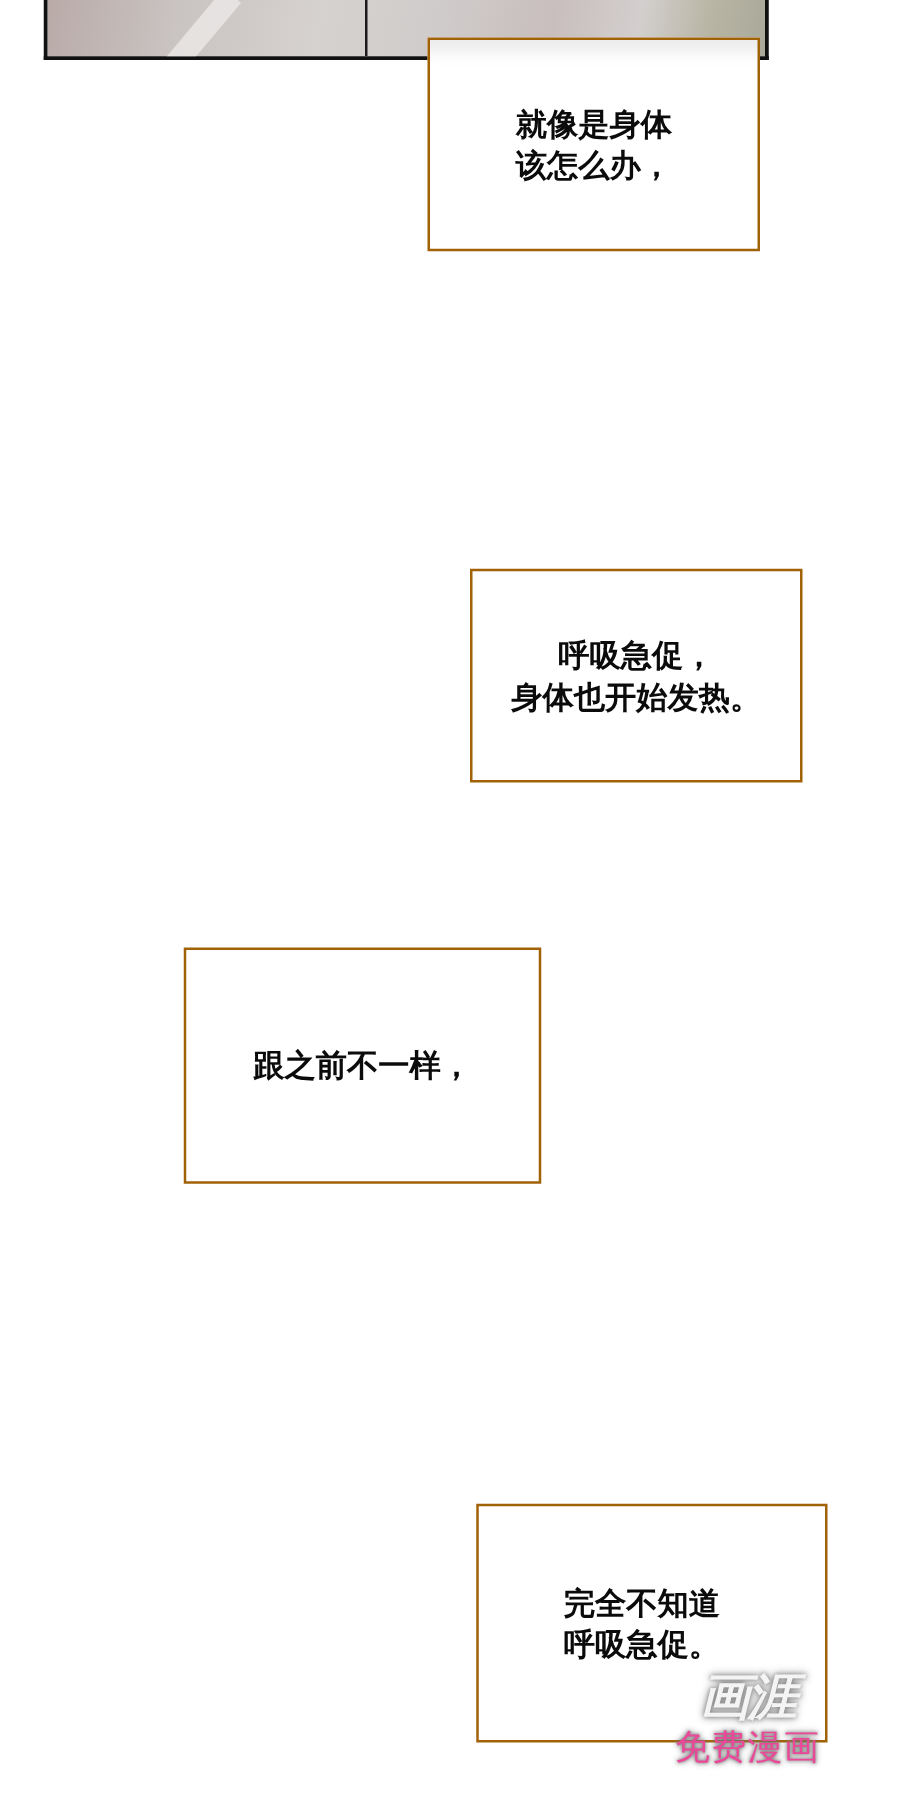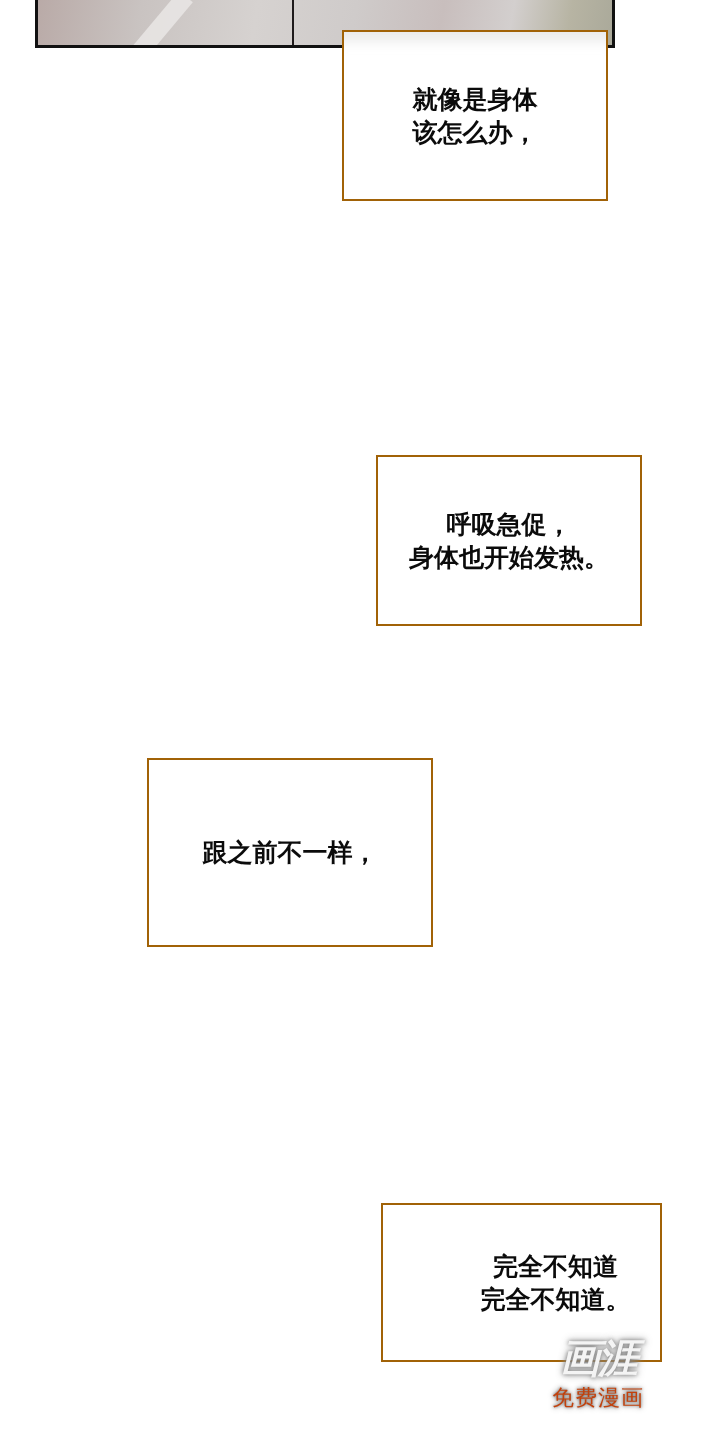--- a/index.html
+++ b/index.html
@@ -18,32 +18,32 @@
     .top-panel .streak { position: absolute; width: 18px; height: 90px; background: rgba(235,232,231,0.8); transform: rotate(40deg); top: -10px; left: 110px; }
     .caption {
       position: absolute; background: #fff; border: 2px solid #a16207; box-sizing: border-box;
       display: flex; flex-direction: column; align-items: center; justify-content: center;
       color: #0b0b0b; font-weight: bold; font-size: 25px; line-height: 33px; text-align: center;
     }
     .caption .line { white-space: nowrap; display: block; }
     #cap1 { left: 342px; top: 30px; width: 266px; height: 171px; box-shadow: inset 0 20px 12px -10px rgba(200,200,200,0.35); }
     #cap2 { left: 376px; top: 455px; width: 266px; height: 171px; }
     #cap3 { left: 110px; top: 758px; width: 286px; height: 189px; margin-left: 37px; }
-    #cap4 { left: 381px; top: 1203px; width: 281px; height: 159px; align-items: center; padding-left: 68px; }
+    #cap4 { left: 381px; top: 1203px; width: 281px; height: 191px; align-items: flex-start; padding-left: 68px; }
     .watermark {
       position: absolute; left: 536px; top: 1332px; width: 124px; height: 92px;
       display: flex; flex-direction: column; align-items: center; pointer-events: none;
     }
     .watermark .logo {
       font-size: 40px; font-weight: bold; color: #f4f4f4; letter-spacing: -2px; line-height: 52px;
       text-shadow: 0 0 4px #777, 0 0 8px #999;
       font-style: italic;
     }
     .watermark .sub {
-      font-size: 22px; color: #c2410c; line-height: 28px; letter-spacing: 1px;
+      font-size: 28px; color: #ec4899; line-height: 28px; letter-spacing: 1px;
       text-shadow: 0 0 3px #666, 0 0 6px #888;
     }
   </style>
 </head>
 <body>
 
 <div class="top-panel">
   <div class="streak"></div>
   <div class="divider"></div>
 </div>
@@ -57,19 +57,19 @@
   <span class="line">呼吸急促，</span>
   <span class="line">身体也开始发热。</span>
 </div>
 
 <div class="caption" id="cap3">
   <span class="line">跟之前不一样，</span>
 </div>
 
 <div class="caption" id="cap4">
   <span class="line">完全不知道</span>
-  <span class="line">完全不知道。</span>
+  <span class="line">呼吸急促。</span>
 </div>
 
 <div class="watermark">
   <span class="logo">画涯</span>
   <span class="sub">免费漫画</span>
 </div>
 
 </body></html>

